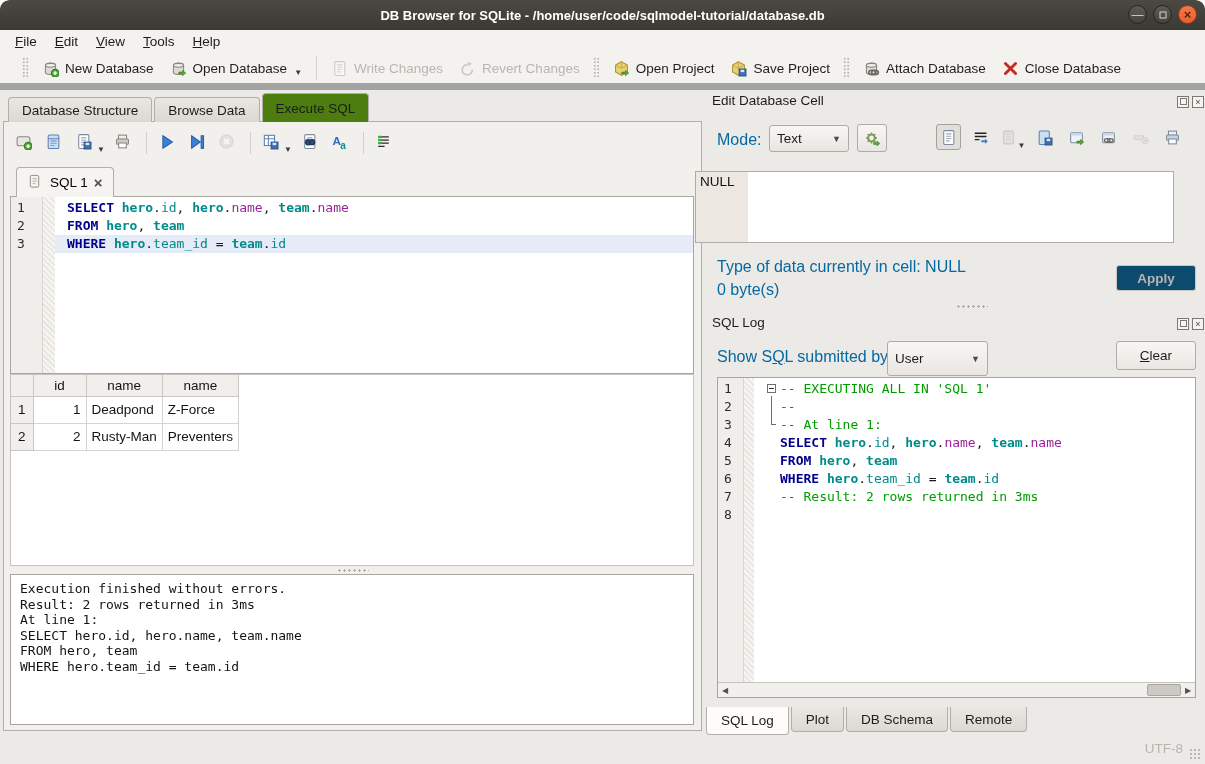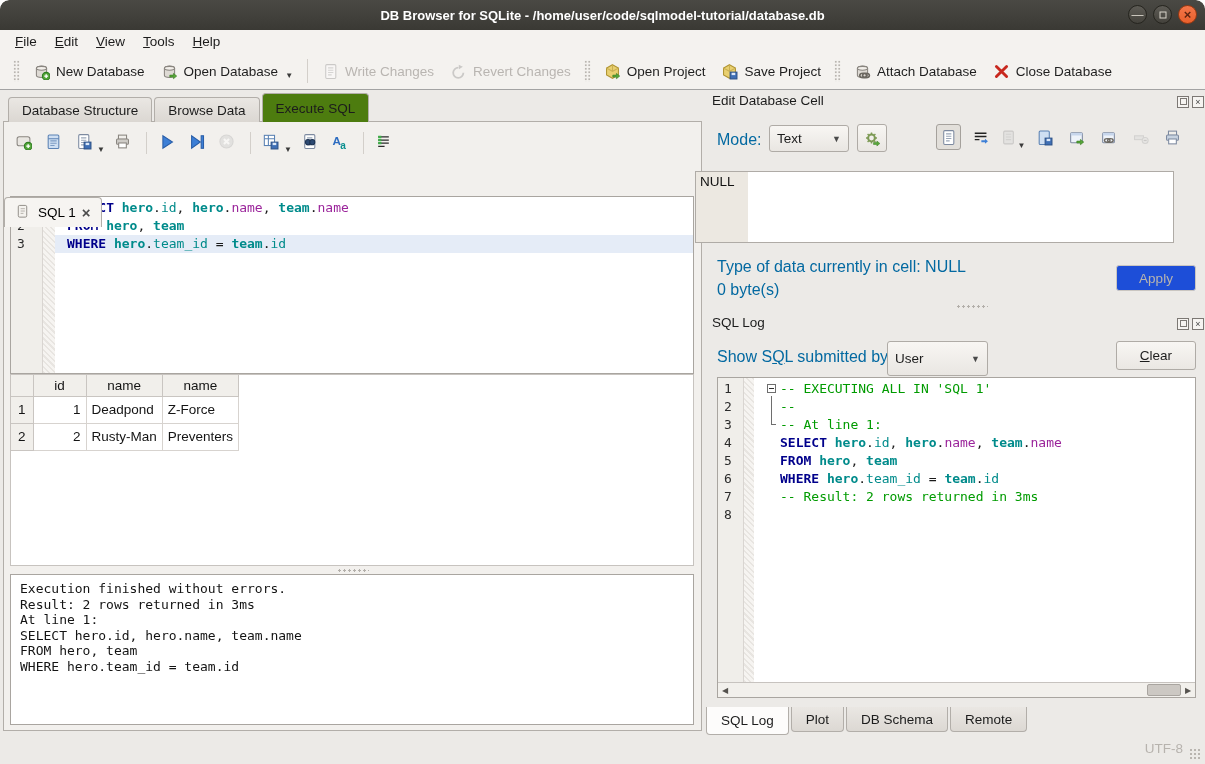--- a/index.html
+++ b/index.html
@@ -18,21 +18,21 @@
     color:#d9d5cb; font-size:12px; line-height:1; }
   .win-btn.max span { width:7px; height:7px; border:1.5px solid #d9d5cb; transform:translate(-50%,-50%); }
   .win-btn.close { background:linear-gradient(#f2764a, var(--close-btn)); border-color:#9c3911; }
   .win-btn.close span { color:#5e2410; font-weight:bold; font-size:13px; }
 
   
   .menubar { position:absolute; left:0; top:30px; width:100%; height:23px; background:#f4f2ef;
     display:flex; align-items:center; padding-left:6px; }
   .menu-item { padding:2px 9px; font-size:13.5px; color:#1c1c1c; }
   .toolbar { position:absolute; left:0; top:53px; width:100%; height:37px; background:#f4f2ef;
-    border-bottom:1px solid #a3a3a3; display:flex; align-items:center; padding:0 8px; }
+    border-bottom:7px solid #a3a3a3; display:flex; align-items:center; padding:0 17px; }
   .tb-handle { width:7px; height:22px; margin:0 5px;
     background-image:radial-gradient(circle,#b9b5b0 1px,transparent 1.2px); background-size:3.5px 3.5px; }
   .tb-sep { width:1px; height:24px; background:#d3cfca; margin:0 6px; }
   .tb-btn { display:flex; align-items:center; gap:6px; padding:4px 8px; font-size:13.5px;
     color:#1f1f1f; border-radius:3px; position:relative; }
   .tb-btn.disabled { color:#b9b5b1; }
   .tb-btn.disabled .icon svg { opacity:.38; filter:grayscale(1); }
   .mini-dd { font-size:8px; color:#3a3a3a; align-self:flex-end; margin-left:1px; line-height:1; }
   .icon { display:inline-flex; width:17px; height:17px; }
   .icon.dis svg { opacity:.4; filter:grayscale(1); }
@@ -44,21 +44,21 @@
     border-radius:4px 4px 0 0; color:#1c1c1c; }
   .tab.active { height:29px; background:#4d7c0f; position:relative; z-index:4; }
   .left-frame { position:absolute; left:3px; top:121px; width:699px; height:610px;
     background:#f2f0ed; border:1px solid #b2aea9; }
 
   .sql-toolbar { position:absolute; left:8px; top:7px; height:28px; display:flex; align-items:center; gap:3px; }
   .sicon { display:flex; align-items:flex-end; padding:2px 3px; border-radius:3px; }
   .sicon .icon { width:21px; height:21px; }
   .s-sep { width:1px; height:22px; background:#d3cfca; margin:0 5px; }
 
-  .doc-tabs { position:absolute; left:0; top:45px; display:flex; z-index:2;margin-top:30px; }
+  .doc-tabs { position:absolute; left:12px; top:45px; display:flex; z-index:2; }
   .doc-tab { height:30px; padding:0 10px; display:flex; align-items:center; gap:6px; font-size:13.5px;
     background:#f6f4f1; border:1px solid #b2aea9; border-bottom:none; border-radius:4px 4px 0 0; }
   .doc-close { font-weight:bold; font-size:15px; color:#4c4c4c; line-height:1; }
 
   .code-box { background:#fff; border:1px solid #a9a5a0; display:flex;
     font-family:"DejaVu Sans Mono",monospace; font-size:13px; }
   .editor { position:absolute; left:6px; top:74px; width:684px; height:178px; }
   .gutter { width:32px; background:#f0eeea; border-right:1px solid #d9d5d1; color:#2c2c2c; padding-top:2px; }
   .gutter div { height:18px; line-height:18px; padding-left:6px; }
   .hatch { width:12px; background:repeating-linear-gradient(45deg,#e8e5e1 0 1.5px,#f6f4f1 1.5px 4px); }
@@ -100,21 +100,21 @@
   .dk { width:12px; height:12px; border:1px solid #7c7874; background:#f6f4f1; position:relative;
     font-size:9px; line-height:10px; text-align:center; color:#4a4a4a; }
   .dk.float::after { content:""; position:absolute; right:1px; top:1px; width:5px; height:5px; border:1px solid #7c7874; }
 
   .label { position:absolute; font-size:16px; color:#0369a1; }
   .combo { position:absolute; display:flex; align-items:center; padding:0 7px; font-size:13.5px; color:#1c1c1c;
     background:linear-gradient(#f8f6f3,#e9e6e2); border:1px solid #afaba6; border-radius:3px; }
   .combo .arrow { margin-left:auto; font-size:9px; color:#4a4a4a; padding-left:8px; }
   .btn { position:absolute; display:flex; align-items:center; justify-content:center; font-size:13.5px;
     background:linear-gradient(#f8f6f3,#eae7e3); border:1px solid #afaba6; border-radius:3px; color:#1c1c1c; }
-  .btn.disabled { background:#1d4ed8; border-color:#cac6c1; color:#b8b4af; }
+  .btn.disabled { background:#0c4a6e; border-color:#cac6c1; color:#b8b4af;font-weight:bold; }
   .tool-btn { position:absolute; display:flex; align-items:center; justify-content:center;
     background:linear-gradient(#f8f6f3,#e9e6e2); border:1px solid #afaba6; border-radius:3px; }
 
   .cell-icons { position:absolute; left:936px; top:124px; display:flex; gap:7px; }
   .cicon { width:25px; height:26px; display:flex; align-items:center; justify-content:center; border-radius:3px; }
   .cicon.pressed { background:#e2dfda; border:1px solid #a5a19c; }
   .cell-edit { position:absolute; left:695px; top:171px; width:479px; height:72px;
     background:#fff; border:1px solid #afaba6; display:flex; }
   .null-strip { width:52px; background:#ece8e1; font-size:13.5px; color:#111; padding:2px 0 0 4px; }
 

